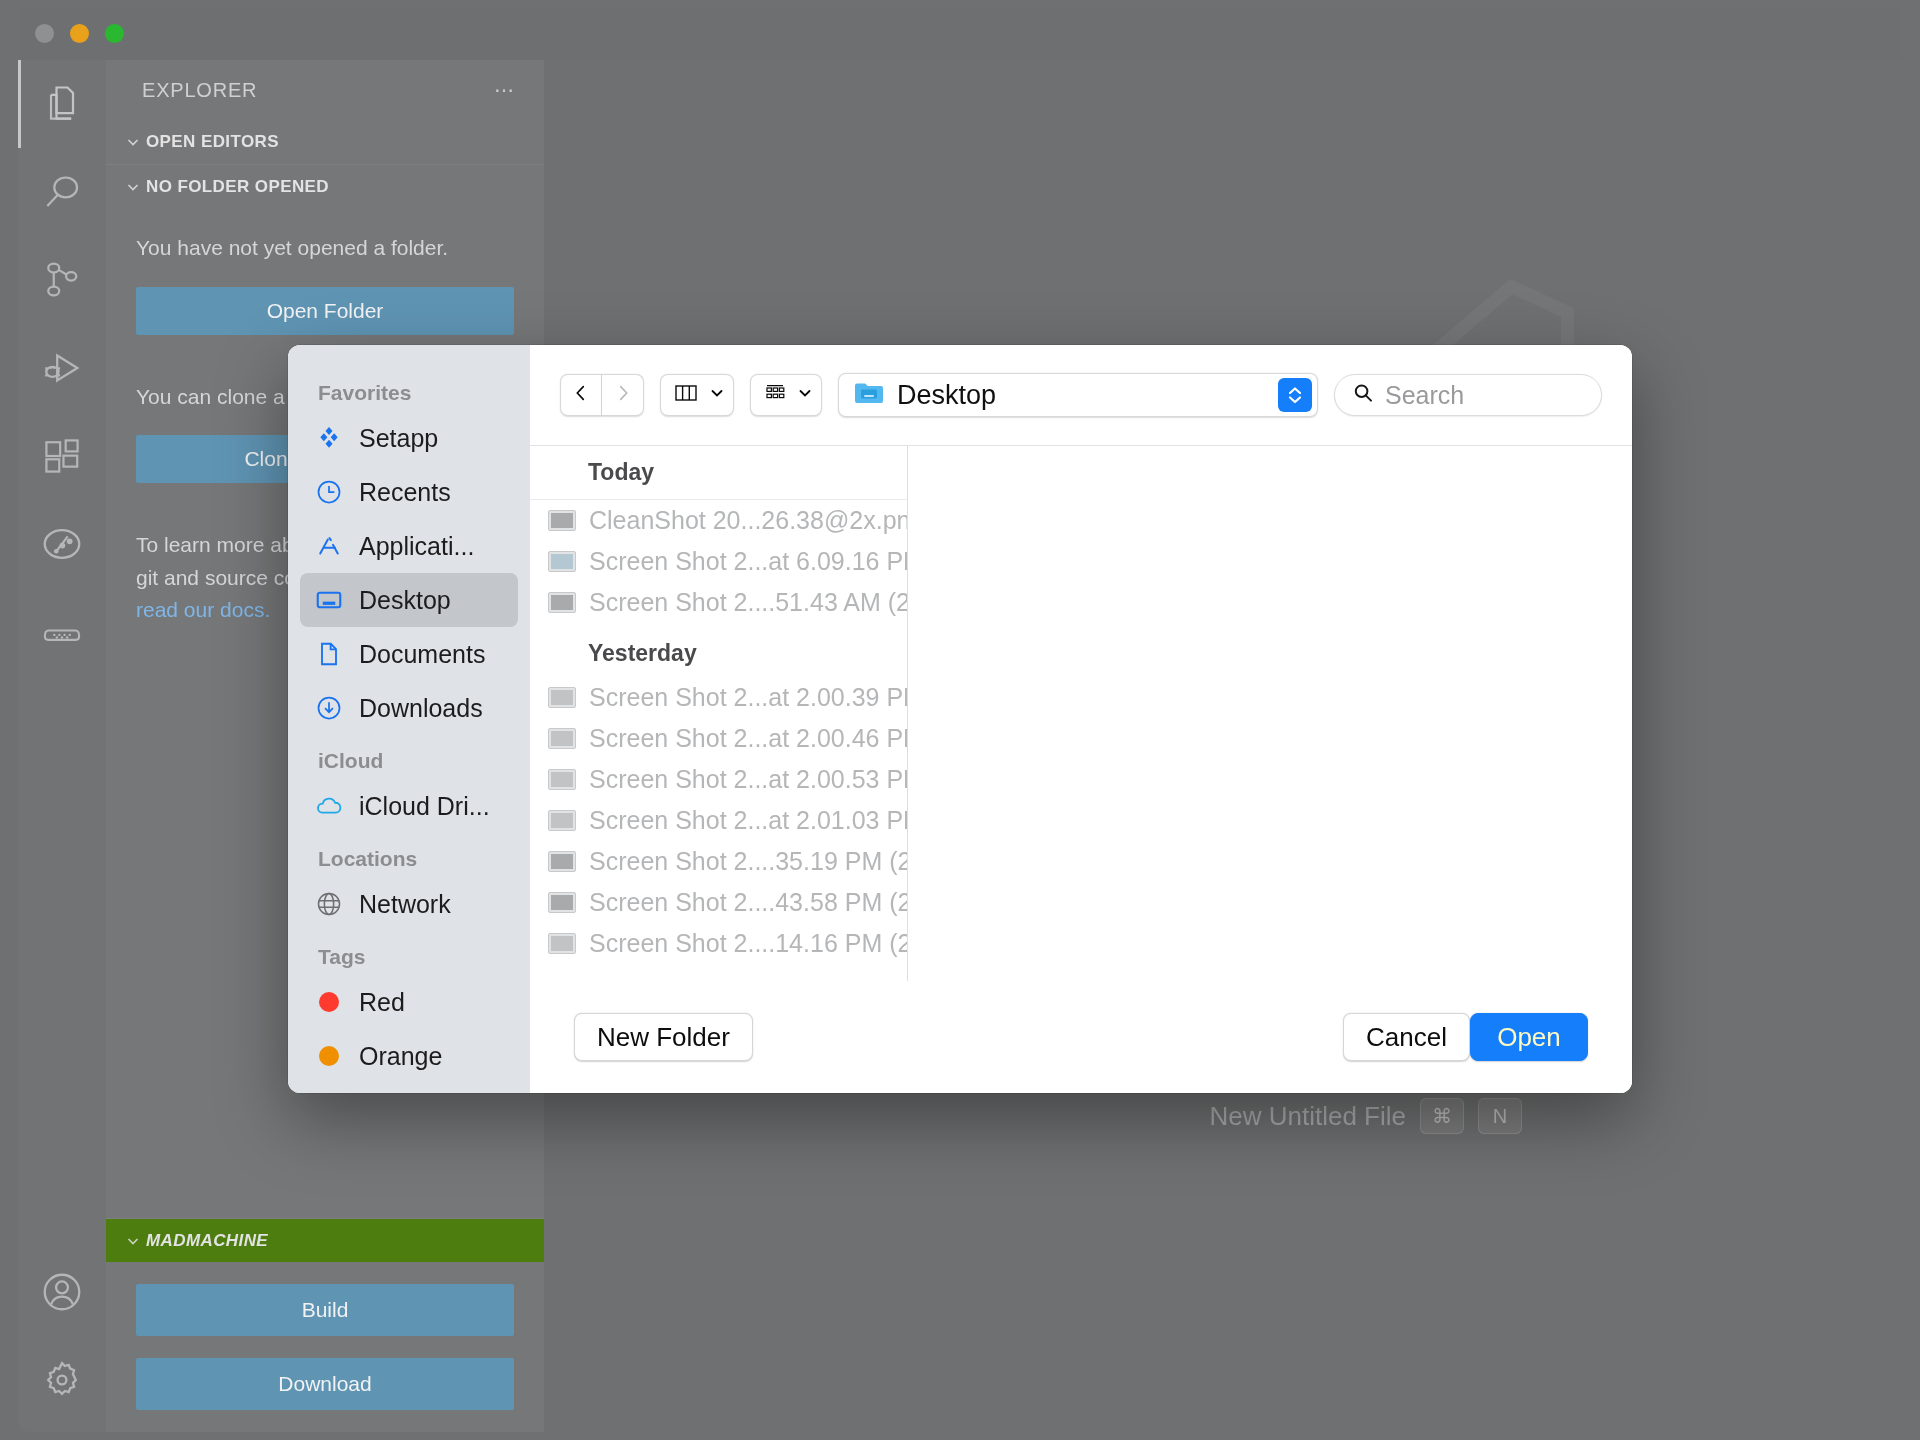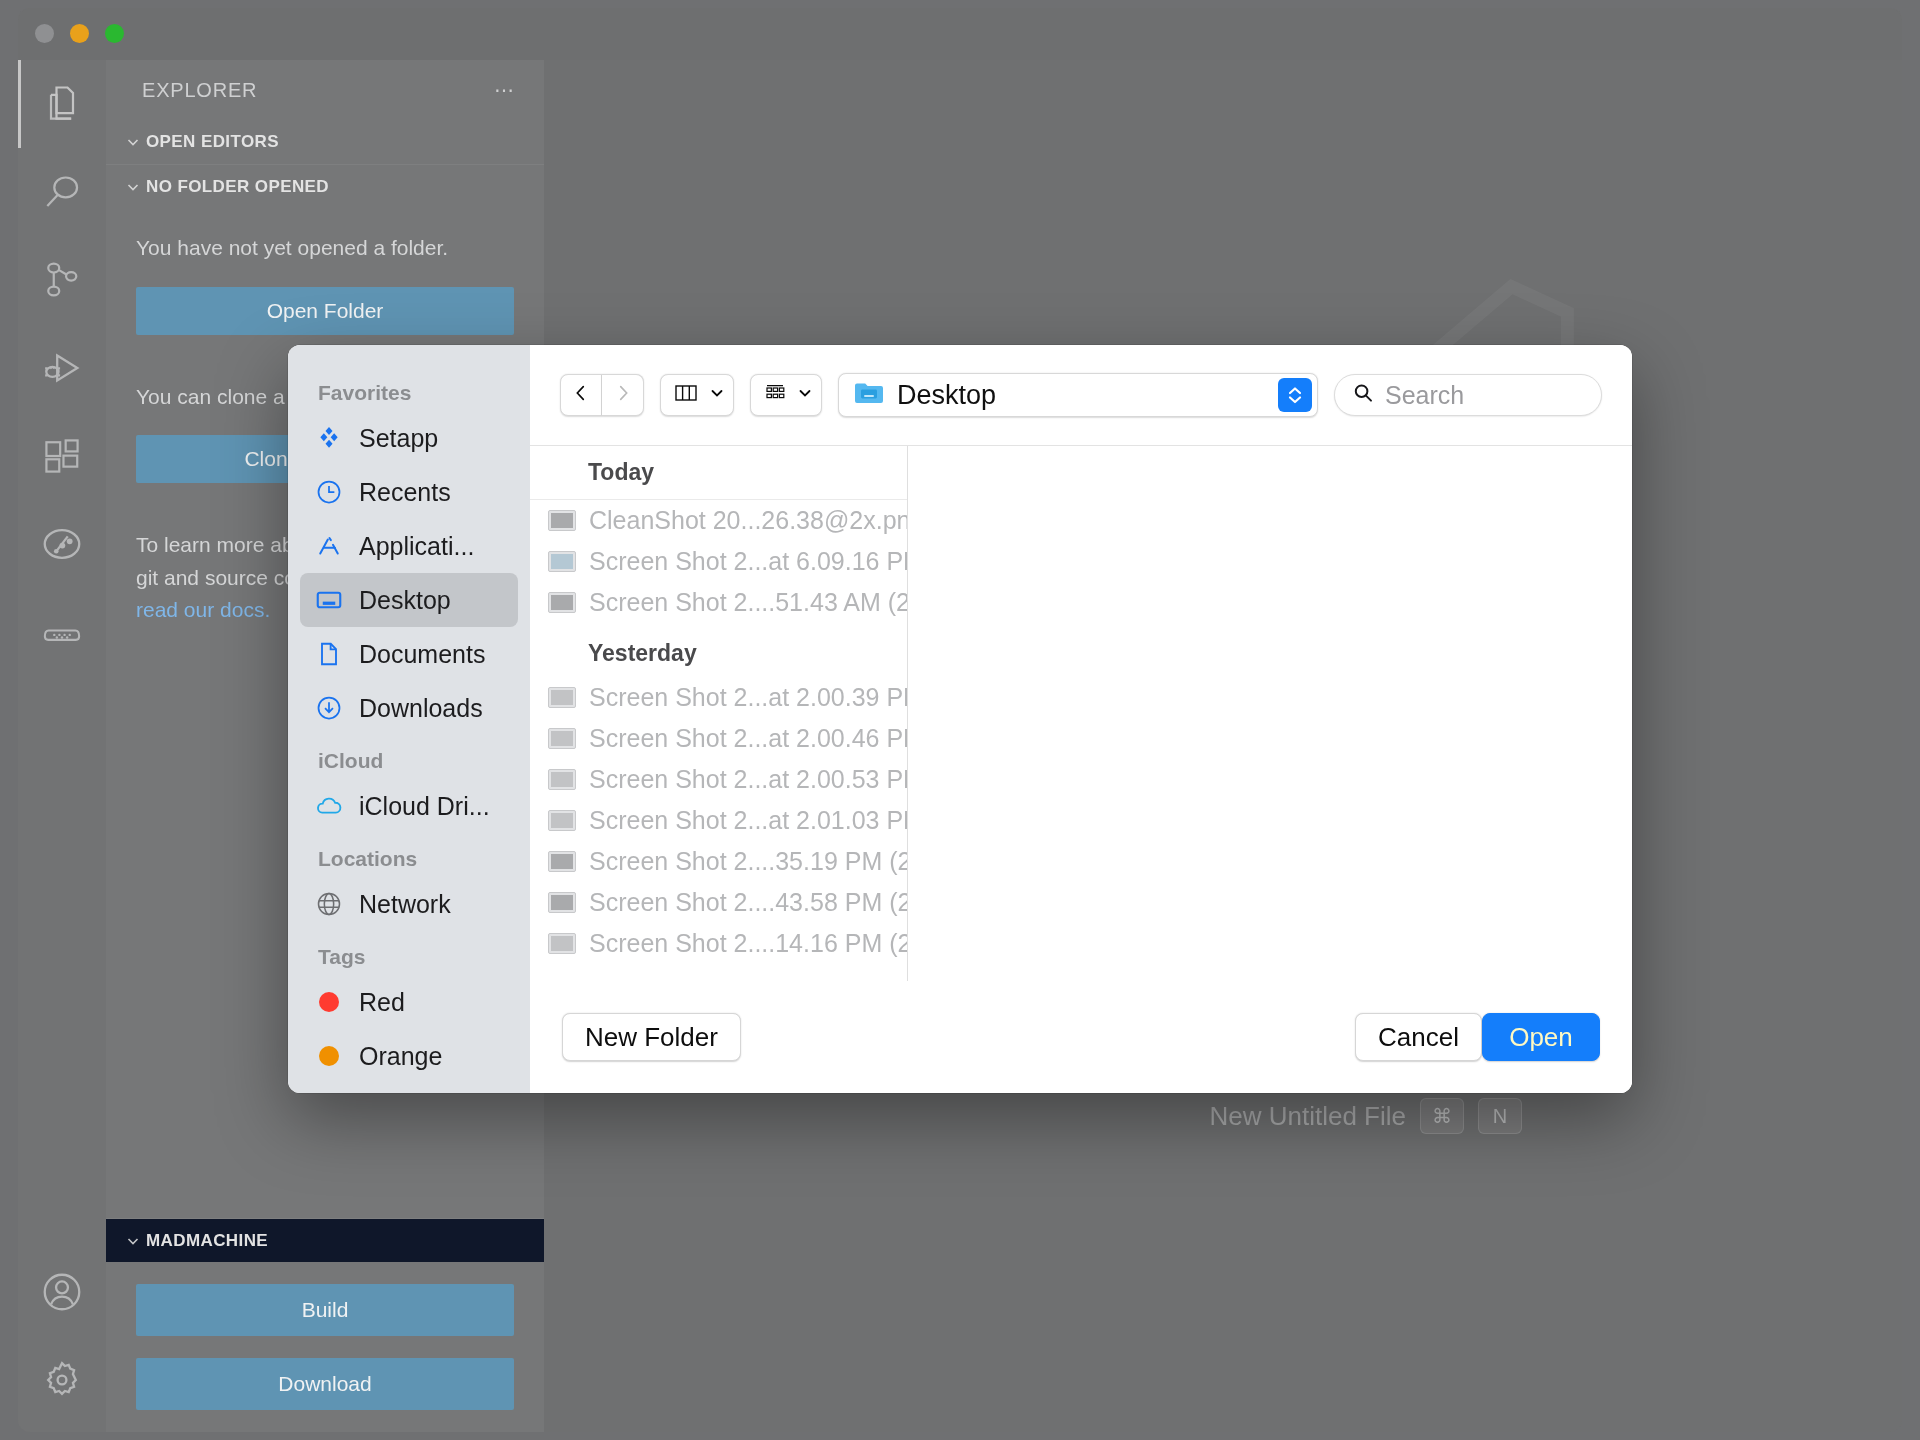--- a/index.html
+++ b/index.html
@@ -101,21 +101,21 @@
     margin: 22px 30px;
     height: 48px; border-radius: 2px;
     background: #5f94b3;
     color: #f0f2f3;
     display: flex; align-items: center; justify-content: center;
     font-size: 21px;
   }
   .link { color: #7fb6e8; }
 
   #madmachine-section { position: absolute; left: 0; bottom: 0; width: 438px; }
-  #madmachine-section .section-head { background: #0f172a; }
+  #madmachine-section .section-head { background: #4d7c0f; font-style: italic; }
   #madmachine-section .blue-btn { margin: 22px 30px; height: 52px; }
 
   
   #editor {
     position: absolute; left: 526px; top: 52px; right: 0; bottom: 0;
     background: #6f7071;
     overflow: hidden;
   }
   #welcome-list {
     position: absolute;
@@ -286,21 +286,21 @@
     position: absolute; left: 2px; top: 2px; right: 2px; bottom: 2px;
     background: #a9aaac; display: block;
   }
   .file-icon.light i { background: #c2c3c5; }
   .file-icon.blue i { background: #b4c8d4; }
 
   
   #dlg-footer {
     height: 112px;
     display: flex; align-items: center;
-    padding: 0 32px;
+    padding: 0 44px;
     flex: none;
     background: #fff;
   }
   .btn {
     height: 48px;
     border-radius: 8px;
     padding: 0 22px;
     font-size: 26px;
     display: inline-flex; align-items: center; justify-content: center;
     border: .5px solid #d6d6d6;

